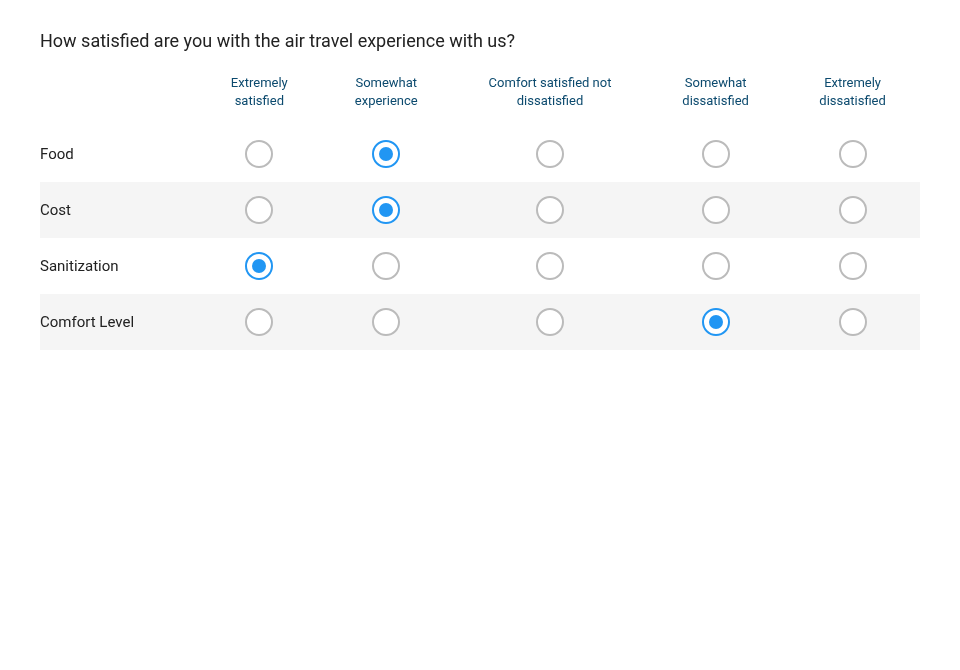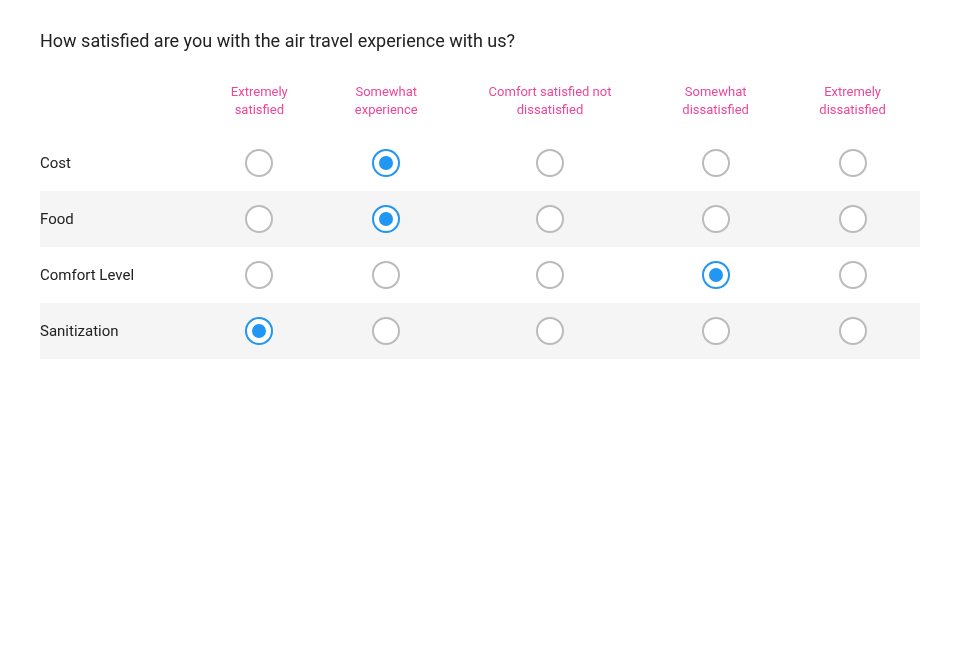--- a/index.html
+++ b/index.html
@@ -7,31 +7,31 @@
       font-family: 'Roboto', Arial, sans-serif;
       background: #ffffff;
       color: #222;
       width: 960px;
       min-height: 670px;
       padding: 30px 40px;
     }
     .question-title {
       font-size: 18px;
       font-weight: 400;
-      margin-bottom: 32px;
+      margin-bottom: 23px;
       color: #222;
     }
     .survey-table {
       width: 100%;
       border-collapse: collapse;
     }
     .survey-table th {
       font-size: 13px;
       font-weight: 400;
-      color: #ec4899;
+      color: #0c4a6e;
       text-align: center;
       vertical-align: bottom;
       padding: 0 8px 16px 8px;
       line-height: 1.4;
     }
     .survey-table th.row-header {
       text-align: left;
       width: 160px;
     }
     .survey-table td {
@@ -93,45 +93,45 @@
       <th class="row-header"></th>
       <th>Extremely satisfied</th>
       <th>Somewhat experience</th>
       <th>Comfort satisfied not dissatisfied</th>
       <th>Somewhat dissatisfied</th>
       <th>Extremely dissatisfied</th>
     </tr>
   </thead>
   <tbody id="survey-body">
   <tr>
+        <td class="row-label">Food</td>
+        <td><div class="radio-outer"></div></td>
+        <td><div class="radio-outer selected"><div class="radio-inner"></div></div></td>
+        <td><div class="radio-outer"></div></td>
+        <td><div class="radio-outer"></div></td>
+        <td><div class="radio-outer"></div></td>
+      </tr>
+      <tr>
         <td class="row-label">Cost</td>
         <td><div class="radio-outer"></div></td>
         <td><div class="radio-outer selected"><div class="radio-inner"></div></div></td>
         <td><div class="radio-outer"></div></td>
         <td><div class="radio-outer"></div></td>
         <td><div class="radio-outer"></div></td>
       </tr>
       <tr>
-        <td class="row-label">Food</td>
+        <td class="row-label">Sanitization</td>
+        <td><div class="radio-outer selected"><div class="radio-inner"></div></div></td>
         <td><div class="radio-outer"></div></td>
-        <td><div class="radio-outer selected"><div class="radio-inner"></div></div></td>
         <td><div class="radio-outer"></div></td>
         <td><div class="radio-outer"></div></td>
         <td><div class="radio-outer"></div></td>
       </tr>
       <tr>
         <td class="row-label">Comfort Level</td>
         <td><div class="radio-outer"></div></td>
         <td><div class="radio-outer"></div></td>
         <td><div class="radio-outer"></div></td>
         <td><div class="radio-outer selected"><div class="radio-inner"></div></div></td>
         <td><div class="radio-outer"></div></td>
       </tr>
-      <tr>
-        <td class="row-label">Sanitization</td>
-        <td><div class="radio-outer selected"><div class="radio-inner"></div></div></td>
-        <td><div class="radio-outer"></div></td>
-        <td><div class="radio-outer"></div></td>
-        <td><div class="radio-outer"></div></td>
-        <td><div class="radio-outer"></div></td>
-      </tr>
     </tbody>
 </table>
 
 </body></html>

